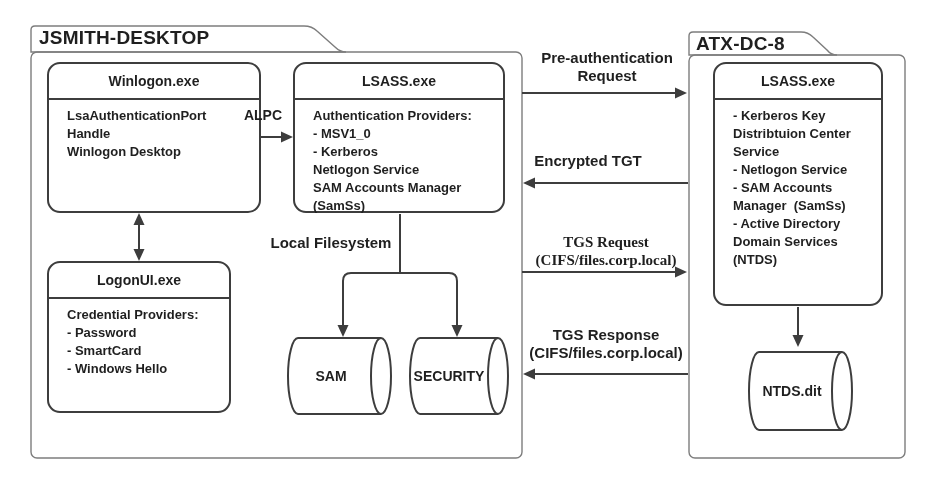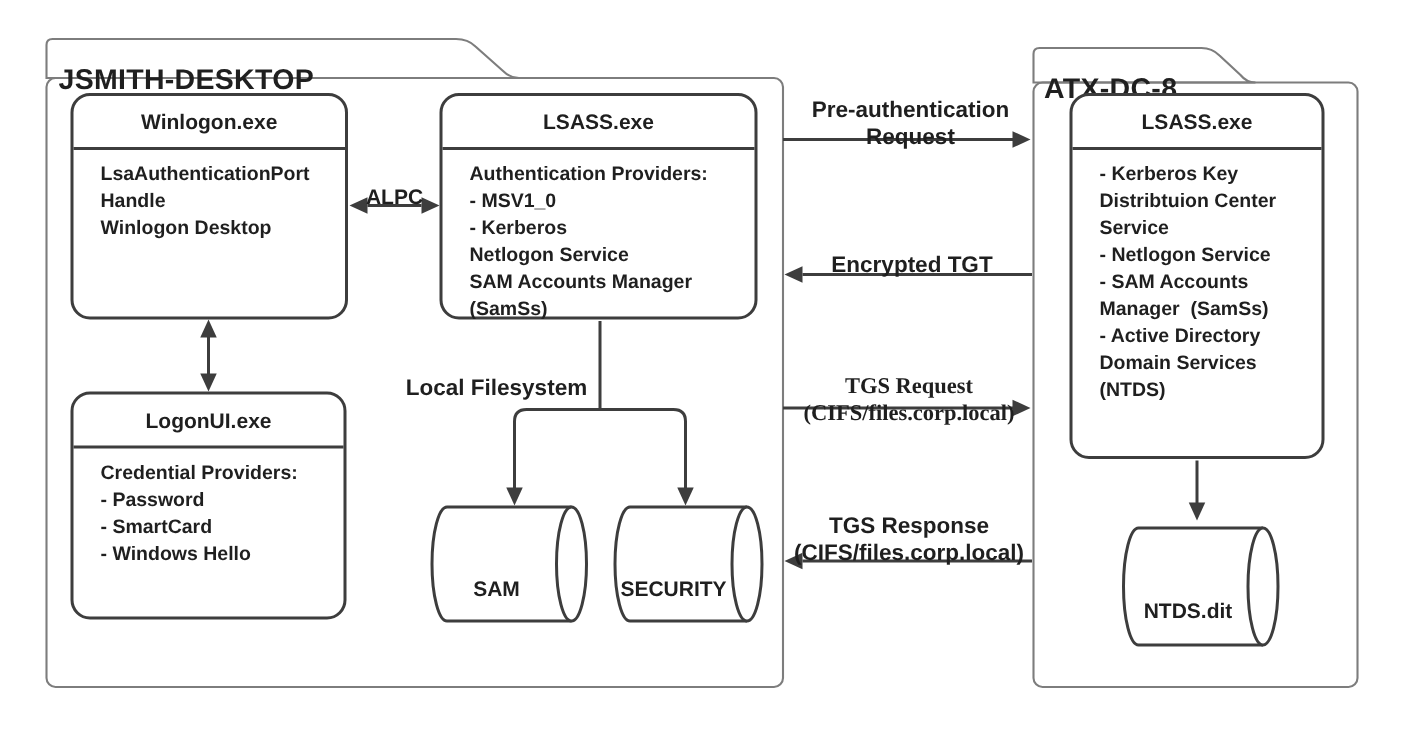--- a/index.html
+++ b/index.html
@@ -21,21 +21,21 @@
     border:2px solid var(--node-stroke,#3d3d3d);border-radius:13px;
     display:flex;flex-direction:column;
   }
   .node-title{
     flex:0 0 auto;height:34px;
     border-bottom:2px solid var(--node-stroke,#3d3d3d);
     display:flex;align-items:center;justify-content:center;
     font-size:14px;
   }
   .node-body{padding:7px 23px 0 18px;font-size:13px;line-height:18px;white-space:pre-wrap;}
-  .lbl{position:absolute;text-align:center;margin-top:16px;}
+  .lbl{position:absolute;text-align:center;}
   .flexc{display:flex;align-items:center;justify-content:center;}
   .edge-lbl{font-size:15px;line-height:18px;white-space:pre-wrap;}
   .cont-lbl{font-size:19px;line-height:22px;letter-spacing:.2px;}
   .store-lbl{font-size:14px;}
 </style>
 </head>
 <body>
 
 <div class="canvas">
 
@@ -106,21 +106,21 @@
 
     <g>
       <path class="cylbody" d="M759 352 H842 M759 430 H842 M759 352 A10 39 0 0 0 759 430"></path>
       <ellipse class="cylcap" cx="842" cy="391" rx="10" ry="39"></ellipse>
     </g>
   </svg>
 
   <div class="lbl cont-lbl" style="left:39px;top:27px;">JSMITH-DESKTOP</div>
   <div class="lbl cont-lbl" style="left:696px;top:33px;">ATX-DC-8</div>
 
-  <div class="node" style="left:47px;top:62px;width:185px;height:151px;">
+  <div class="node" style="left:47px;top:62px;width:214px;height:151px;">
     <div class="node-title">Winlogon.exe</div>
     <div class="node-body">LsaAuthenticationPort
 Handle
 Winlogon Desktop</div>
   </div>
 
   <div class="node" style="left:293px;top:62px;width:212px;height:151px;">
     <div class="node-title">LSASS.exe</div>
     <div class="node-body">Authentication Providers:
 - MSV1_0
@@ -148,21 +148,21 @@
 Manager  (SamSs)
 - Active Directory
 Domain Services
 (NTDS)</div>
   </div>
 
   <div class="lbl edge-lbl" style="left:234px;top:106px;width:58px;font-size:14px;">ALPC</div>
   <div class="lbl edge-lbl" style="left:268px;top:234px;width:126px;">Local Filesystem</div>
   <div class="lbl edge-lbl" style="left:522px;top:49px;width:170px;">Pre-authentication
 Request</div>
-  <div class="lbl edge-lbl" style="left:522px;top:152px;width:172px;">Encrypted TGT</div>
+  <div class="lbl edge-lbl" style="left:502px;top:152px;width:172px;">Encrypted TGT</div>
   <div class="lbl edge-lbl" style="left:516px;top:233px;width:180px;font-family:Liberation Serif, serif;">TGS Request
 (CIFS/files.corp.local)</div>
   <div class="lbl edge-lbl" style="left:516px;top:326px;width:180px;">TGS Response
 (CIFS/files.corp.local)</div>
 
   <div class="lbl flexc store-lbl" style="left:288px;top:338px;width:86px;height:76px;">SAM</div>
   <div class="lbl flexc store-lbl" style="left:409px;top:338px;width:80px;height:76px;">SECURITY</div>
   <div class="lbl flexc store-lbl" style="left:749px;top:352px;width:86px;height:78px;">NTDS.dit</div>
 
 </div>

